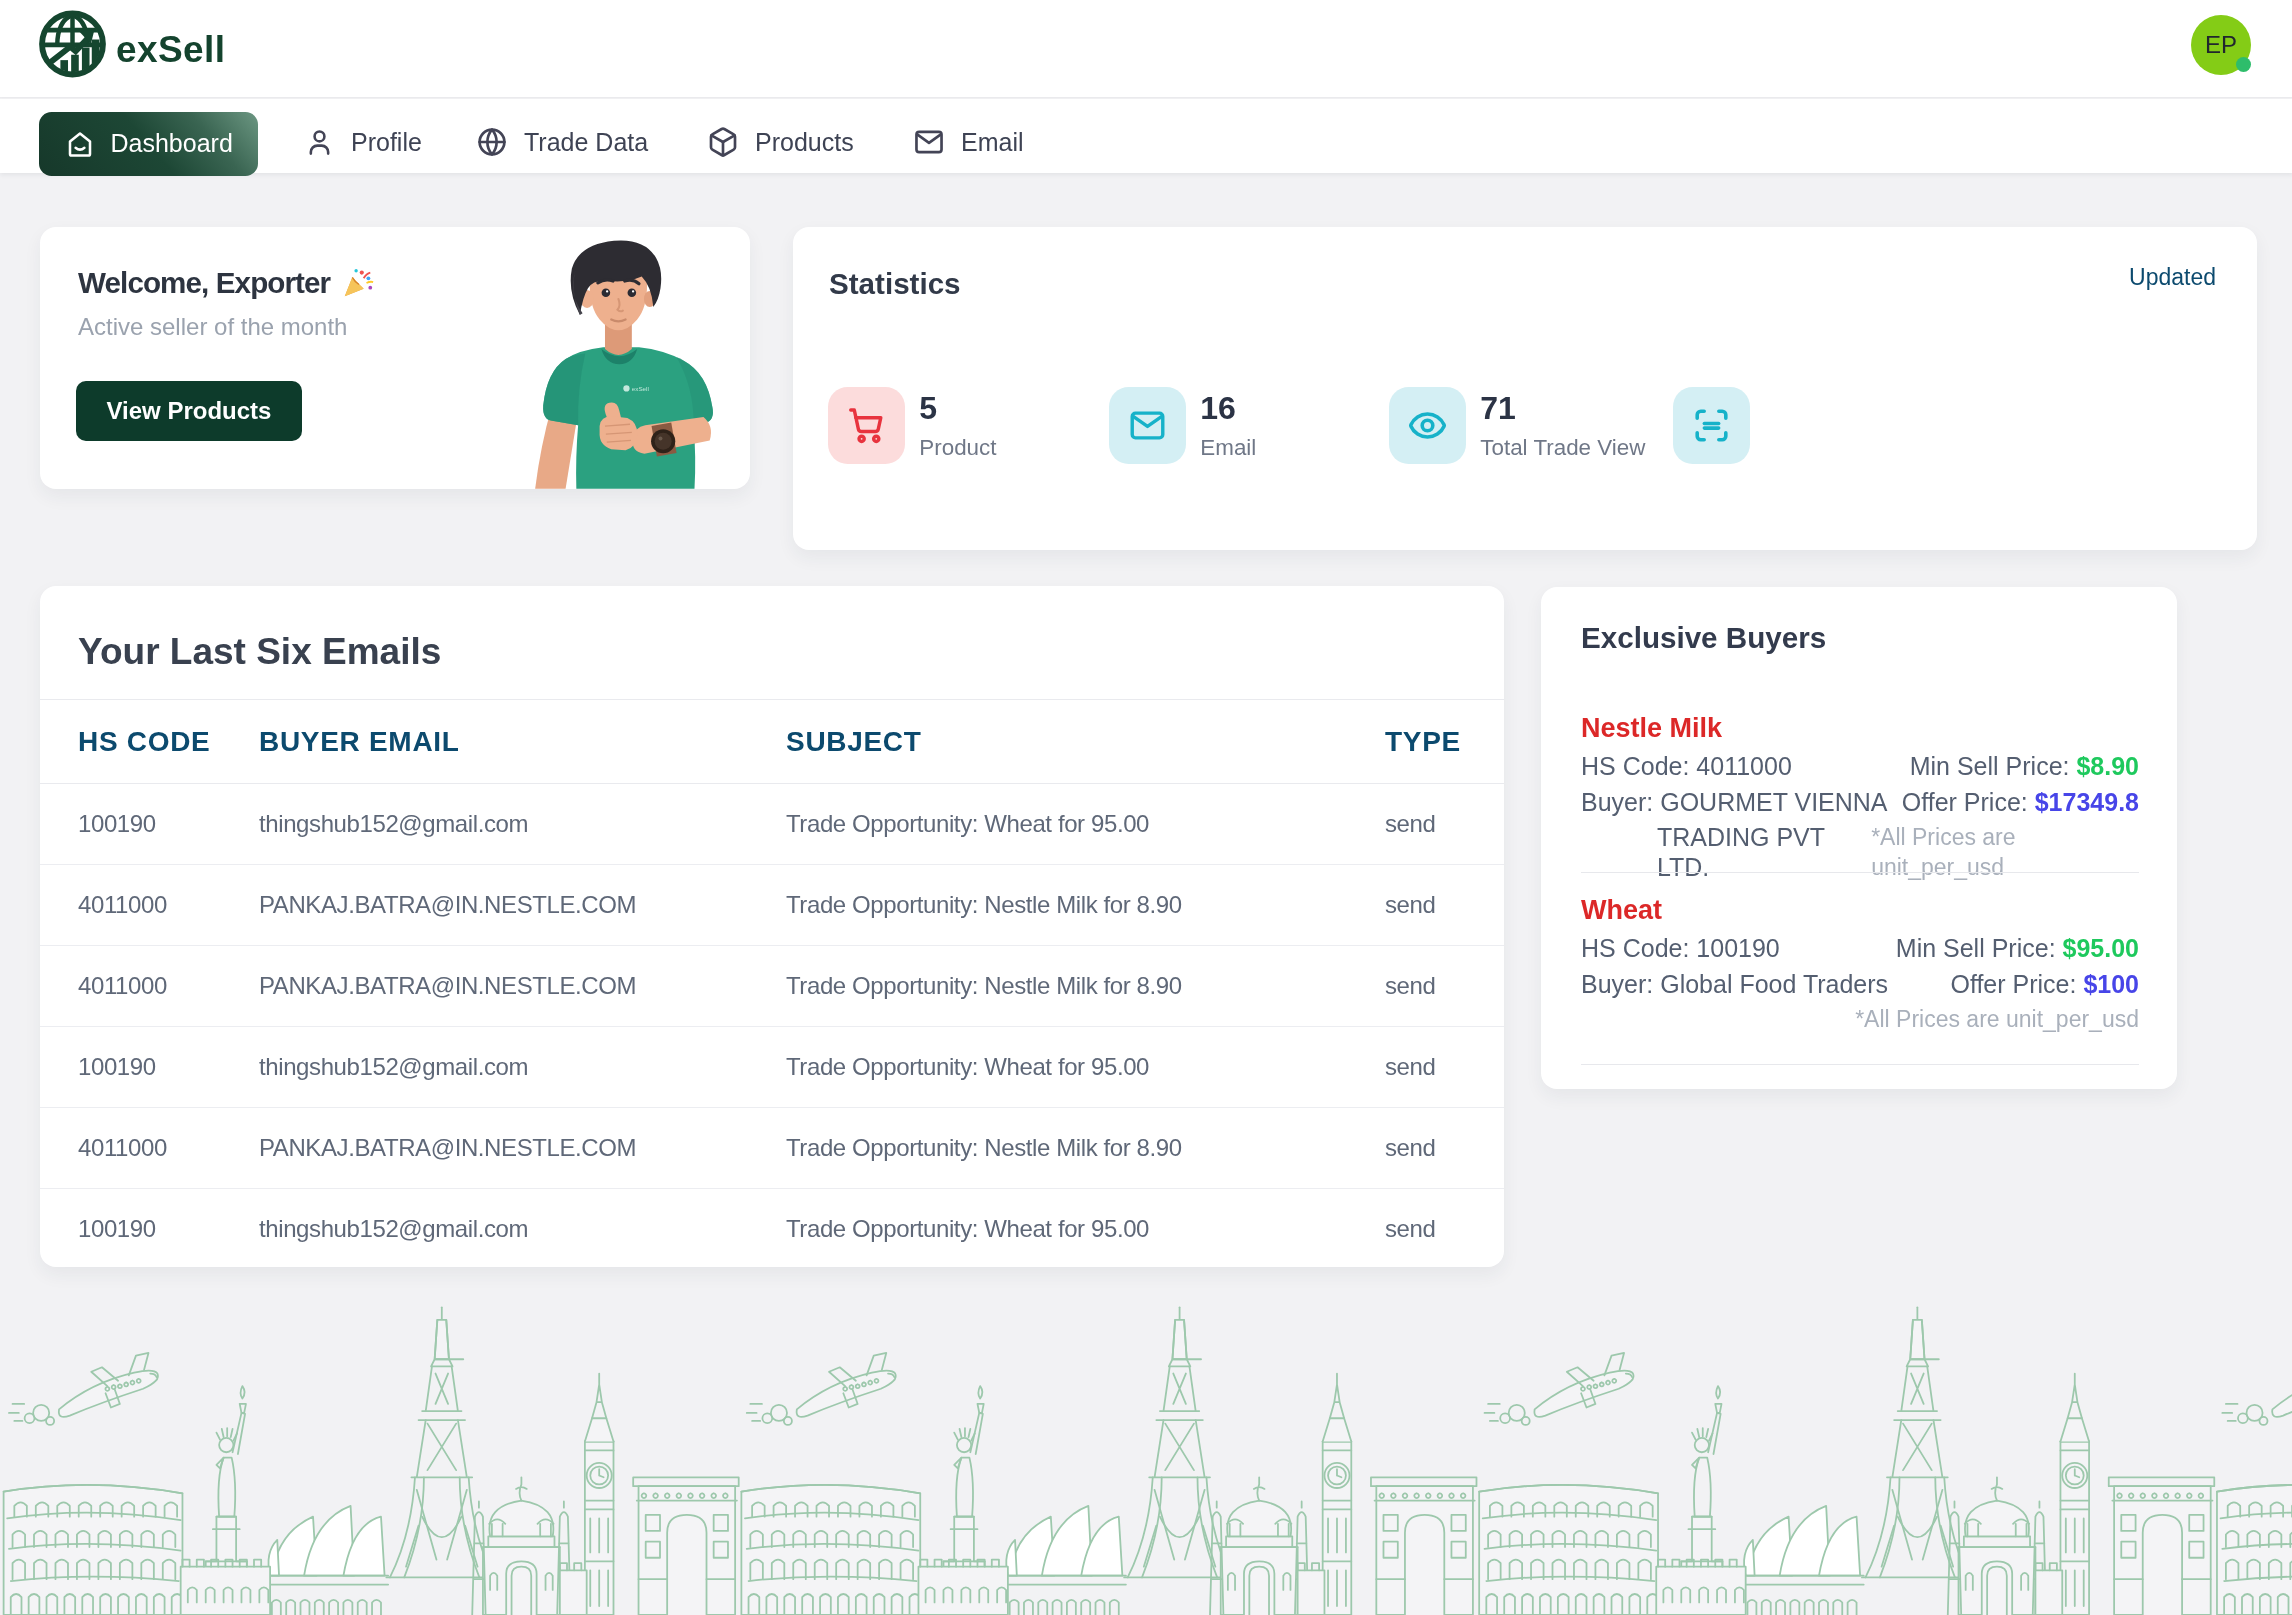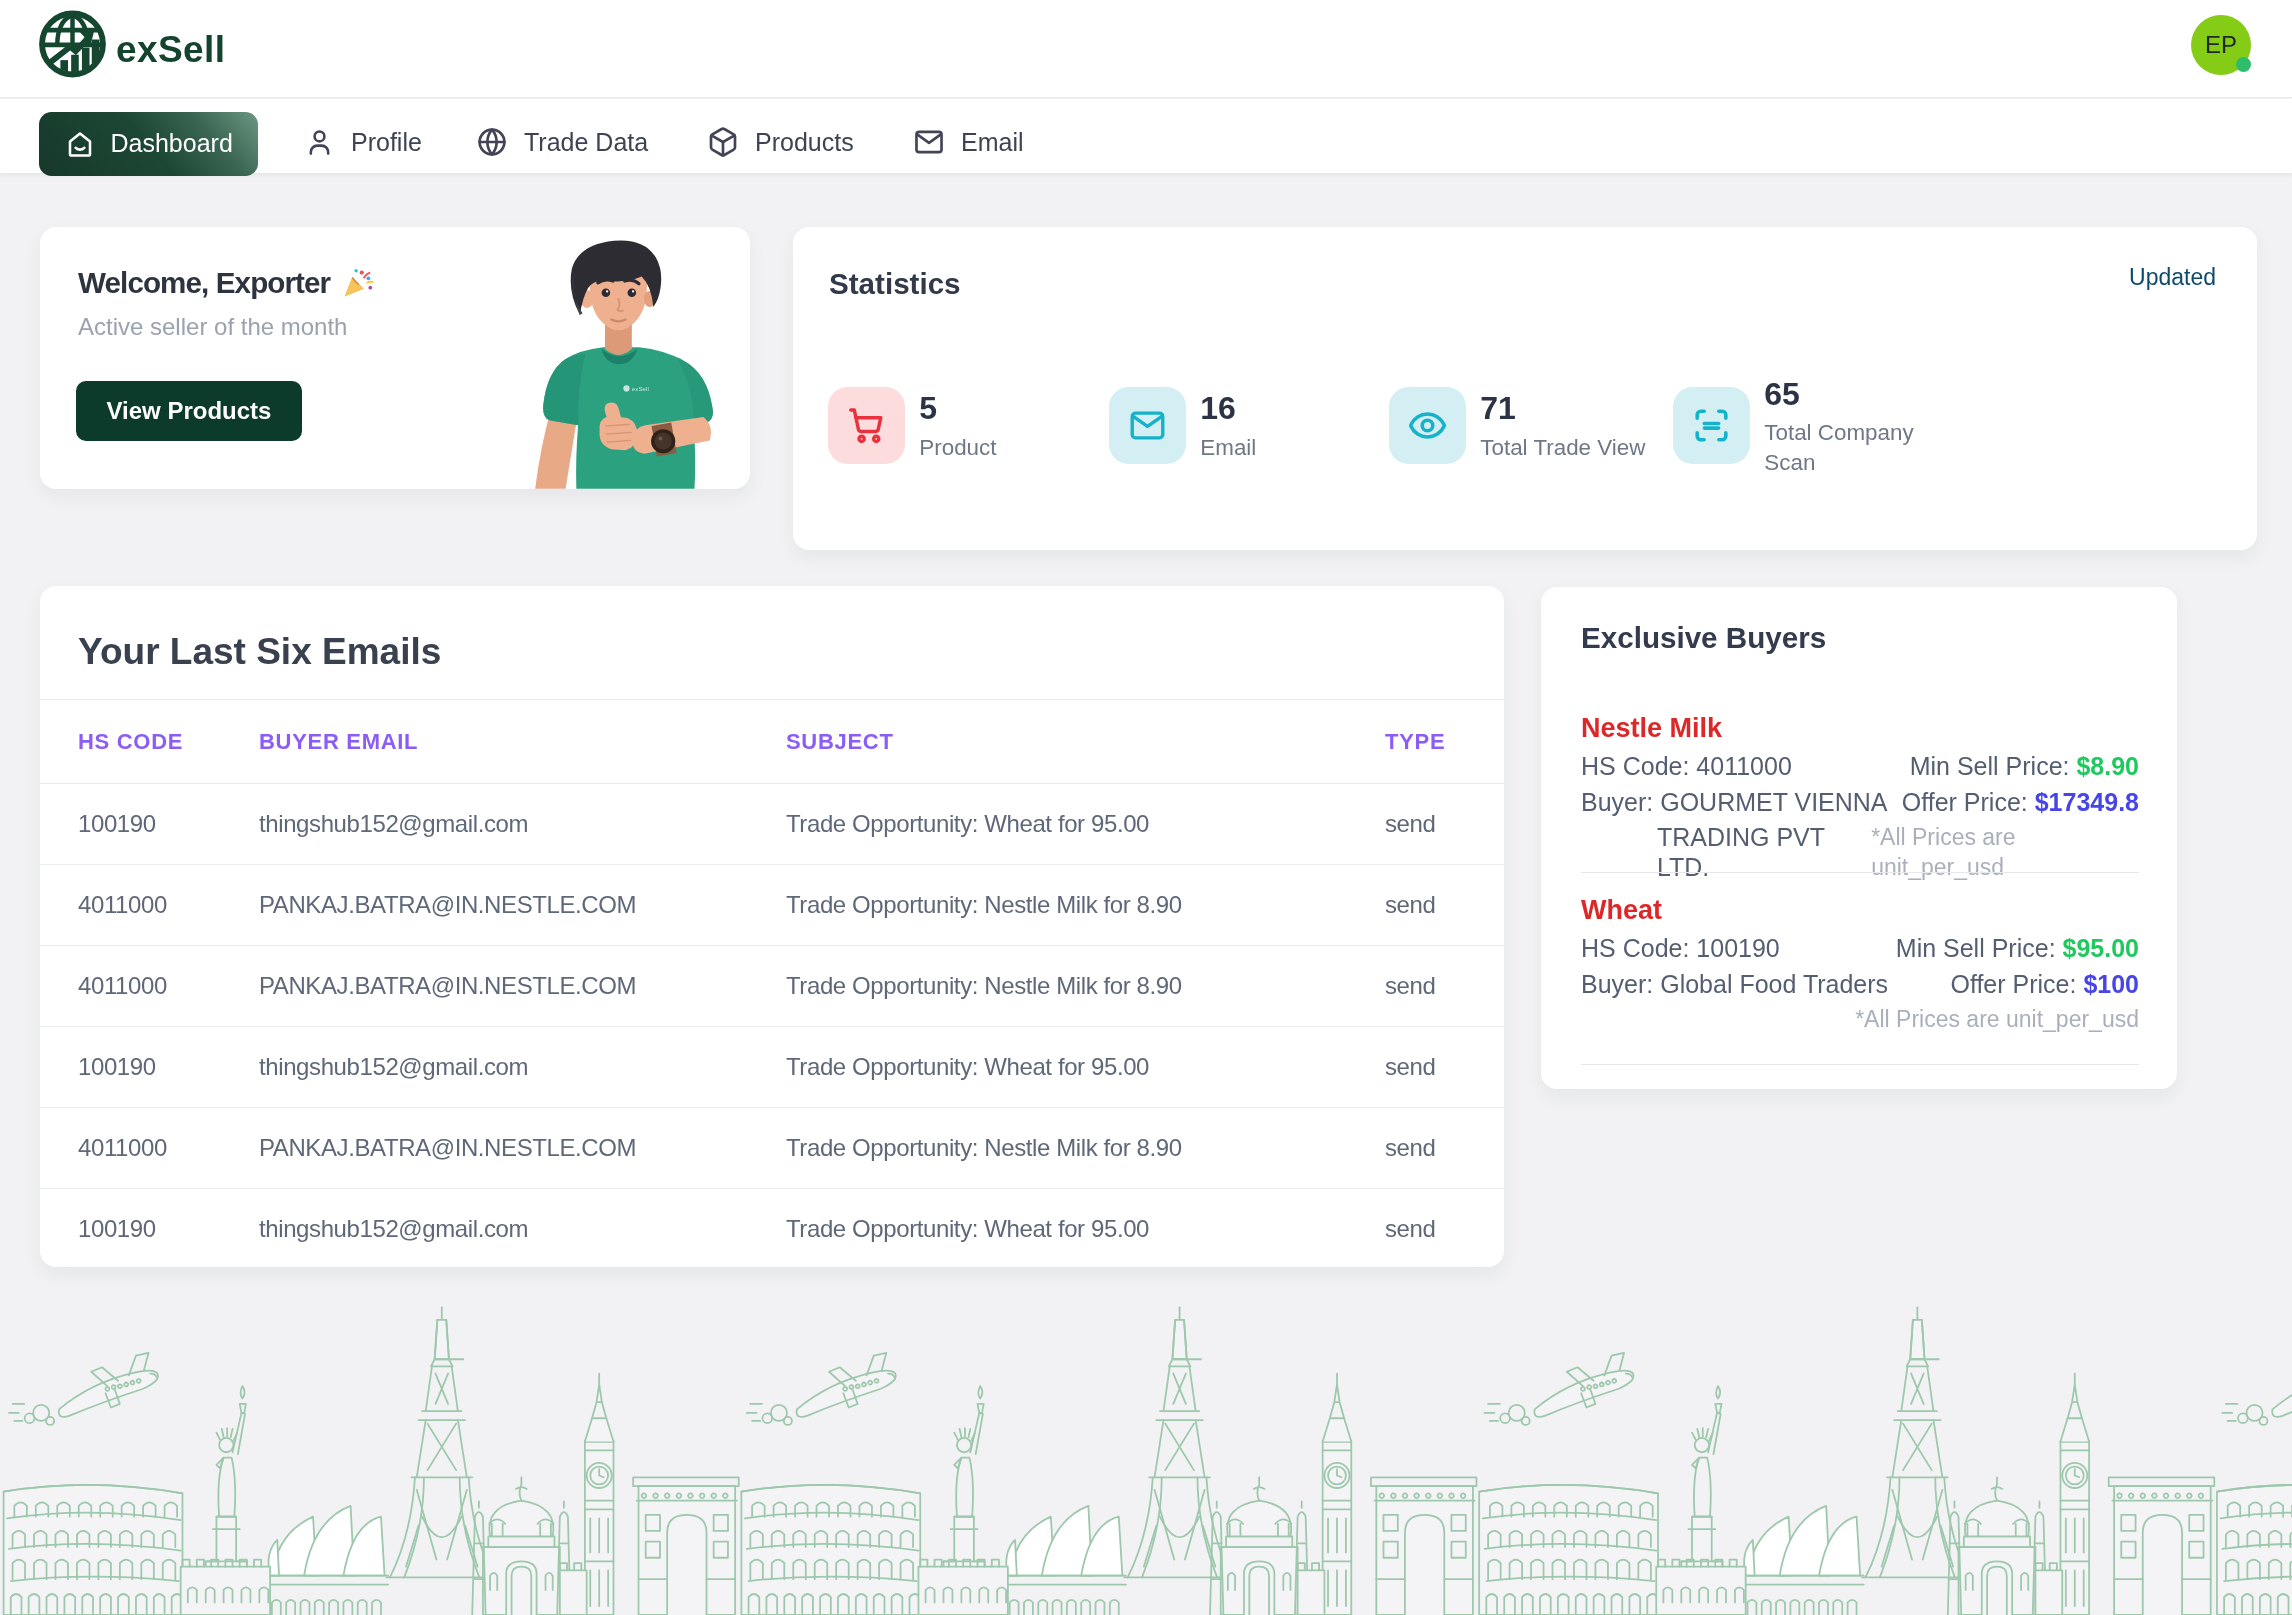--- a/index.html
+++ b/index.html
@@ -25,21 +25,21 @@
 .s-title { position:absolute; left:36px; top:40px; font-size:29.6px; font-weight:bold; color:#323a49; }
 .s-upd { position:absolute; right:41px; top:37px; font-size:23px; color:#0c4a6e; }
 .stat { position:absolute; top:160px; height:77px; display:flex; align-items:center; gap:14.3px; }
 .sbox { width:77px; height:77px; border-radius:19.7px; display:flex; align-items:center; justify-content:center; flex:none; }
 .snum { font-size:32px; font-weight:bold; color:#2b3345; line-height:1.25; }
 .slab { font-size:22.4px; color:#6f7787; line-height:1.32; margin-top:4.5px; }
 
 .emails { left:40px; top:586px; width:1464px; height:681px; }
 .e-title { position:absolute; left:38px; top:45px; font-size:37px; font-weight:bold; color:#39414f; }
 table { position:absolute; left:0; top:113px; width:1464px; border-collapse:collapse; }
-th { text-align:left; font-size:22px; color:#8b5cf6; letter-spacing:0.7px; font-weight:bold; height:84px; border-top:0.9px solid #e9eaee; border-bottom:0.9px solid #e9eaee; white-space:nowrap; }
+th { text-align:left; font-size:28px; color:#0c4a6e; letter-spacing:0.7px; font-weight:bold; height:84px; border-top:0.9px solid #e9eaee; border-bottom:0.9px solid #e9eaee; white-space:nowrap; }
 td { font-size:24px; letter-spacing:-0.4px; color:#5f6878; height:81px; border-bottom:0.9px solid #ecedf1; font-weight:normal; white-space:nowrap; }
 tr:last-child td { border-bottom:none; }
 .c1 { padding-left:38px; width:219px; }
 .c2 { width:527px; }
 .c3 { width:599px; }
 .c4 { width:119px; }
 
 .buyers { left:1541px; top:587px; width:636px; height:502px; }
 .b-title { position:absolute; left:40px; top:34px; font-size:29.6px; font-weight:bold; color:#333b4d; }
 .b-entry { position:absolute; left:40px; right:38px; }
@@ -311,24 +311,20 @@
     <div class="sbox" style="background:#d4eff4;">
       <svg width="39" height="39" viewBox="0 0 24 24" fill="none" stroke="#16b2c9" stroke-width="2.2" stroke-linecap="round" stroke-linejoin="round">
           <path d="M3.2 7.5V5.4a2.2 2.2 0 0 1 2.2-2.2h2.1"></path>
           <path d="M16.5 3.2h2.1a2.2 2.2 0 0 1 2.2 2.2v2.1"></path>
           <path d="M20.8 16.5v2.1a2.2 2.2 0 0 1-2.2 2.2h-2.1"></path>
           <path d="M7.5 20.8H5.4a2.2 2.2 0 0 1-2.2-2.2v-2.1"></path>
           <path d="M7.6 10.8h8.8"></path>
           <path d="M7.6 13.6h8.8"></path>
         </svg>
     </div>
-    <div class="stxt">
-        <div class="snum">65</div>
-        <div class="slab" style="max-width:170px;">Total Company Scan</div>
-      </div>
   </div>
 </div>
 
 <div class="card emails">
   <div class="e-title">Your Last Six Emails</div>
   <table>
     <tbody>
         <tr>
           <th class="c1">HS CODE</th>
           <th class="c2">BUYER EMAIL</th>

